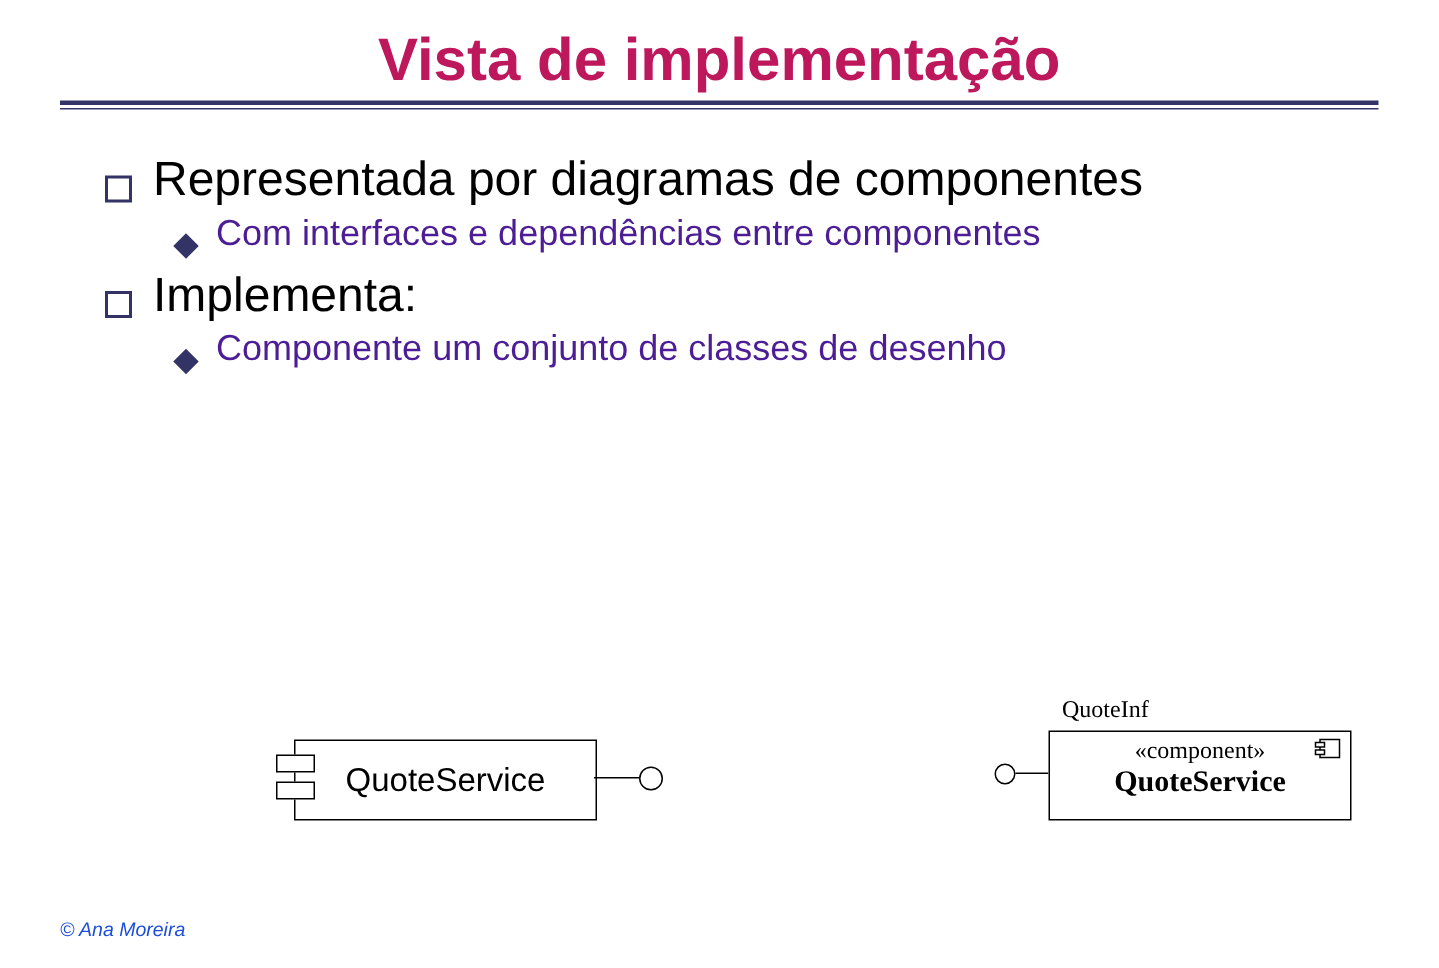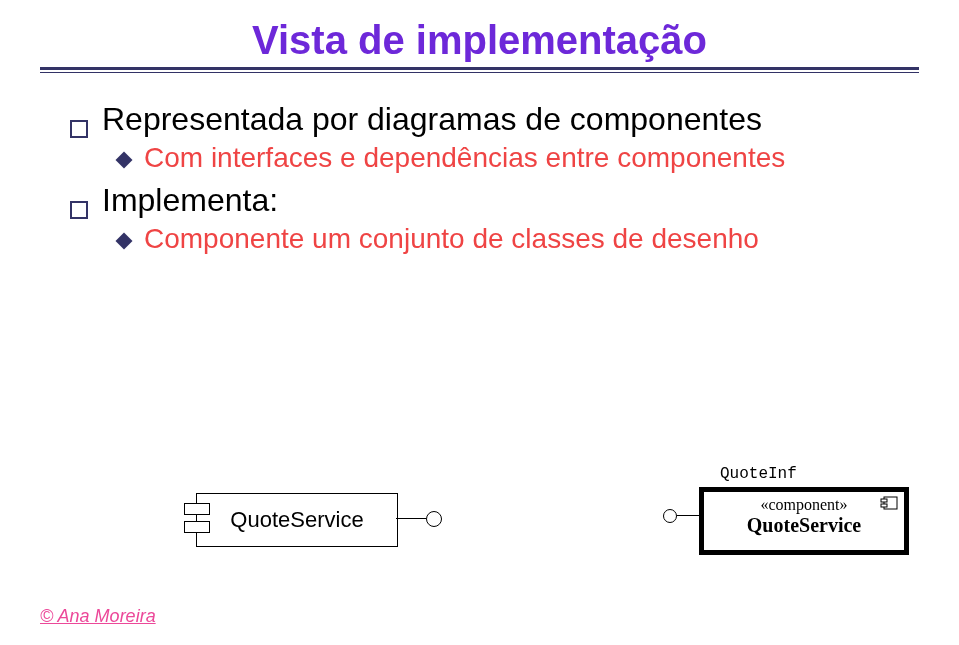--- a/index.html
+++ b/index.html
@@ -11,21 +11,21 @@
     background: #ffffff;
     position: relative;
   }
   .slide {
     padding: 10px 40px 0 40px;
   }
   .title {
     text-align: center;
     font-size: 40px;
     font-weight: bold;
-    color: #6d28d9;
+    color: #be185d;
     margin: 8px 0 4px 0;
   }
   .title-underline {
     width: 100%;
     height: 6px;
     margin-top: 2px;
   }
   .title-underline .thick {
     height: 3px;
     background: #333366;
@@ -36,28 +36,28 @@
     margin-top: 2px;
   }
   .content {
     padding: 20px 20px 0 30px;
   }
   .l1 {
     font-size: 32px;
     color: #000;
     margin: 8px 0 4px 0;
     display: flex;
-    align-items: flex-end;
+    align-items: center;
   }
   .l2 {
-    font-size: 28px;
-    color: #ef4444;
+    font-size: 24px;
+    color: #4c1d95;
     margin: 4px 0 4px 48px;
     display: flex;
-    align-items: flex-start;
+    align-items: flex-end;
   }
   .bullet-square {
     display: inline-block;
     width: 14px;
     height: 14px;
     border: 2px solid #333366;
     margin-right: 14px;
     margin-top: 12px;
     flex-shrink: 0;
   }
@@ -68,24 +68,23 @@
     background: #333366;
     transform: rotate(45deg);
     margin-right: 14px;
     margin-top: 12px;
     flex-shrink: 0;
   }
   .footer {
     position: absolute;
     bottom: 18px;
     left: 40px;
-    font-size: 18px;
+    font-size: 13px;
     font-style: italic;
-    color: #ec4899;
-    text-decoration: underline;
+    color: #1d4ed8;
   }
   .diagrams {
     position: absolute;
     bottom: 50px;
     left: 0;
     width: 959px;
     height: 140px;
   }
   
   .uml-left {
@@ -143,21 +142,21 @@
     top: 10px;
     width: 280px;
     height: 100px;
   }
   .r-box {
     position: absolute;
     left: 60px;
     top: 22px;
     width: 200px;
     height: 58px;
-    border: 5px solid #000000;
+    border: 1px solid #000000;
     background: #fff;
     font-family: "Times New Roman", serif;
   }
   .r-box .stereo {
     font-size: 16px;
     text-align: center;
     margin-top: 4px;
   }
   .r-box .name {
     font-size: 20px;
@@ -167,23 +166,23 @@
   .r-icon {
     position: absolute;
     right: 6px;
     top: 4px;
     width: 18px;
     height: 14px;
   }
   .r-icon svg { display:block; }
   .r-label {
     position: absolute;
-    left: 81px;
+    left: 69px;
     top: 0px;
-    font-family: Liberation Mono, monospace;
+    font-family: Liberation Serif, serif;
     font-size: 16px;
   }
   .r-line {
     position: absolute;
     left: 38px;
     top: 50px;
     width: 22px;
     height: 1px;
     background: #000;
   }

